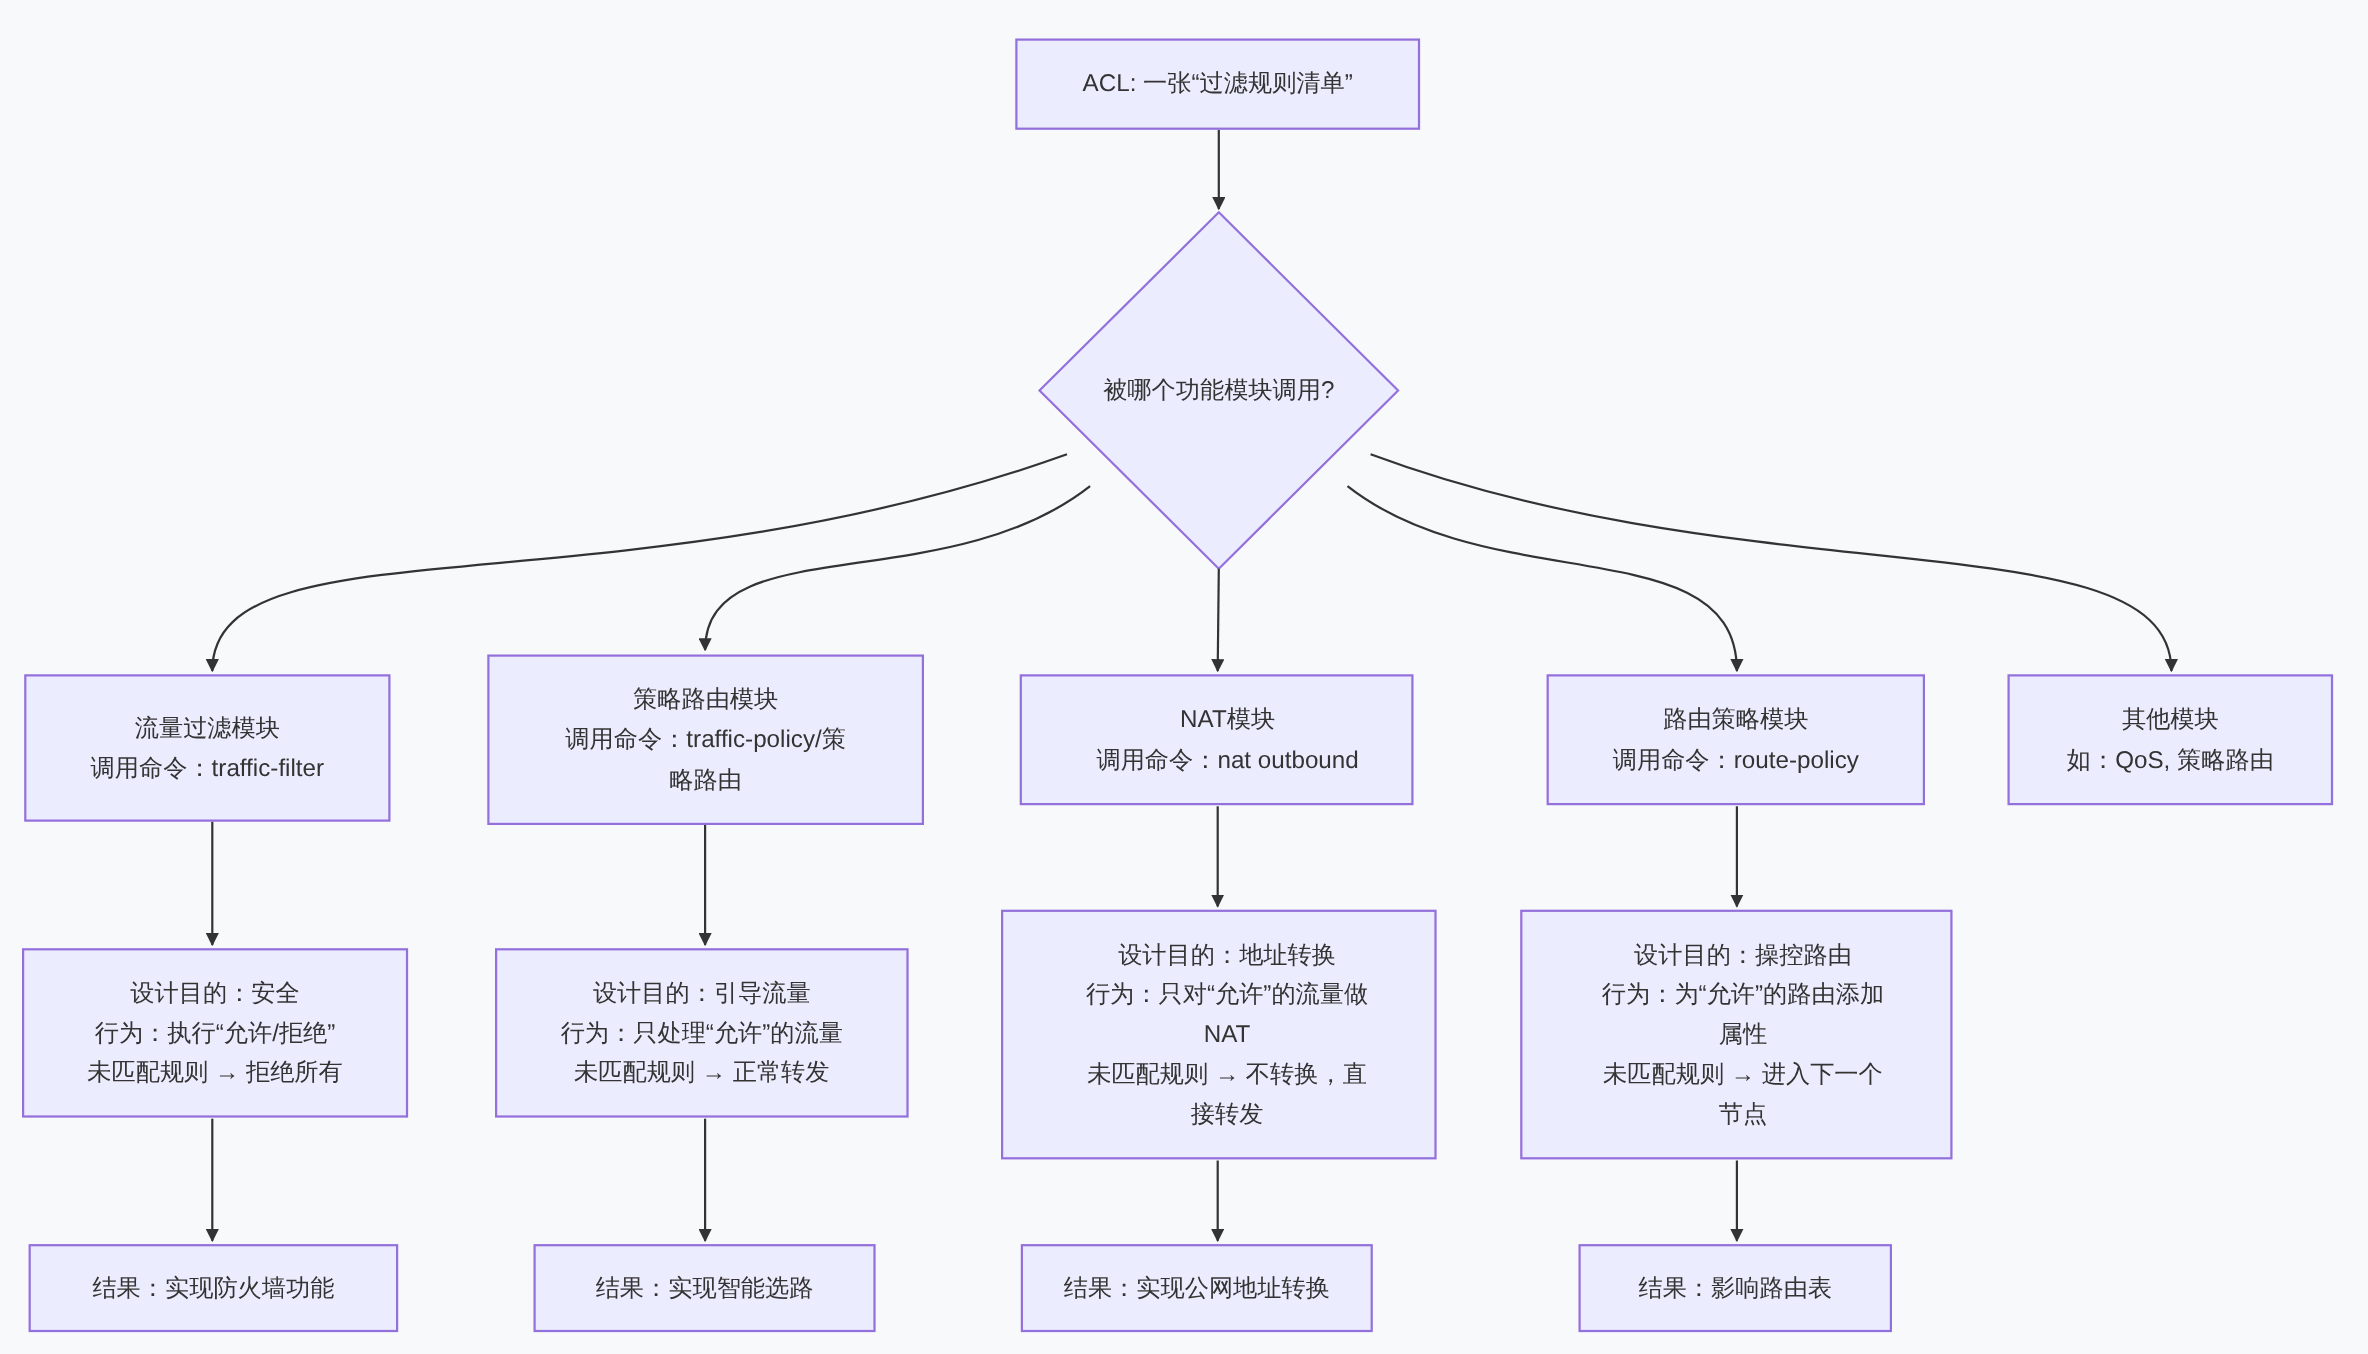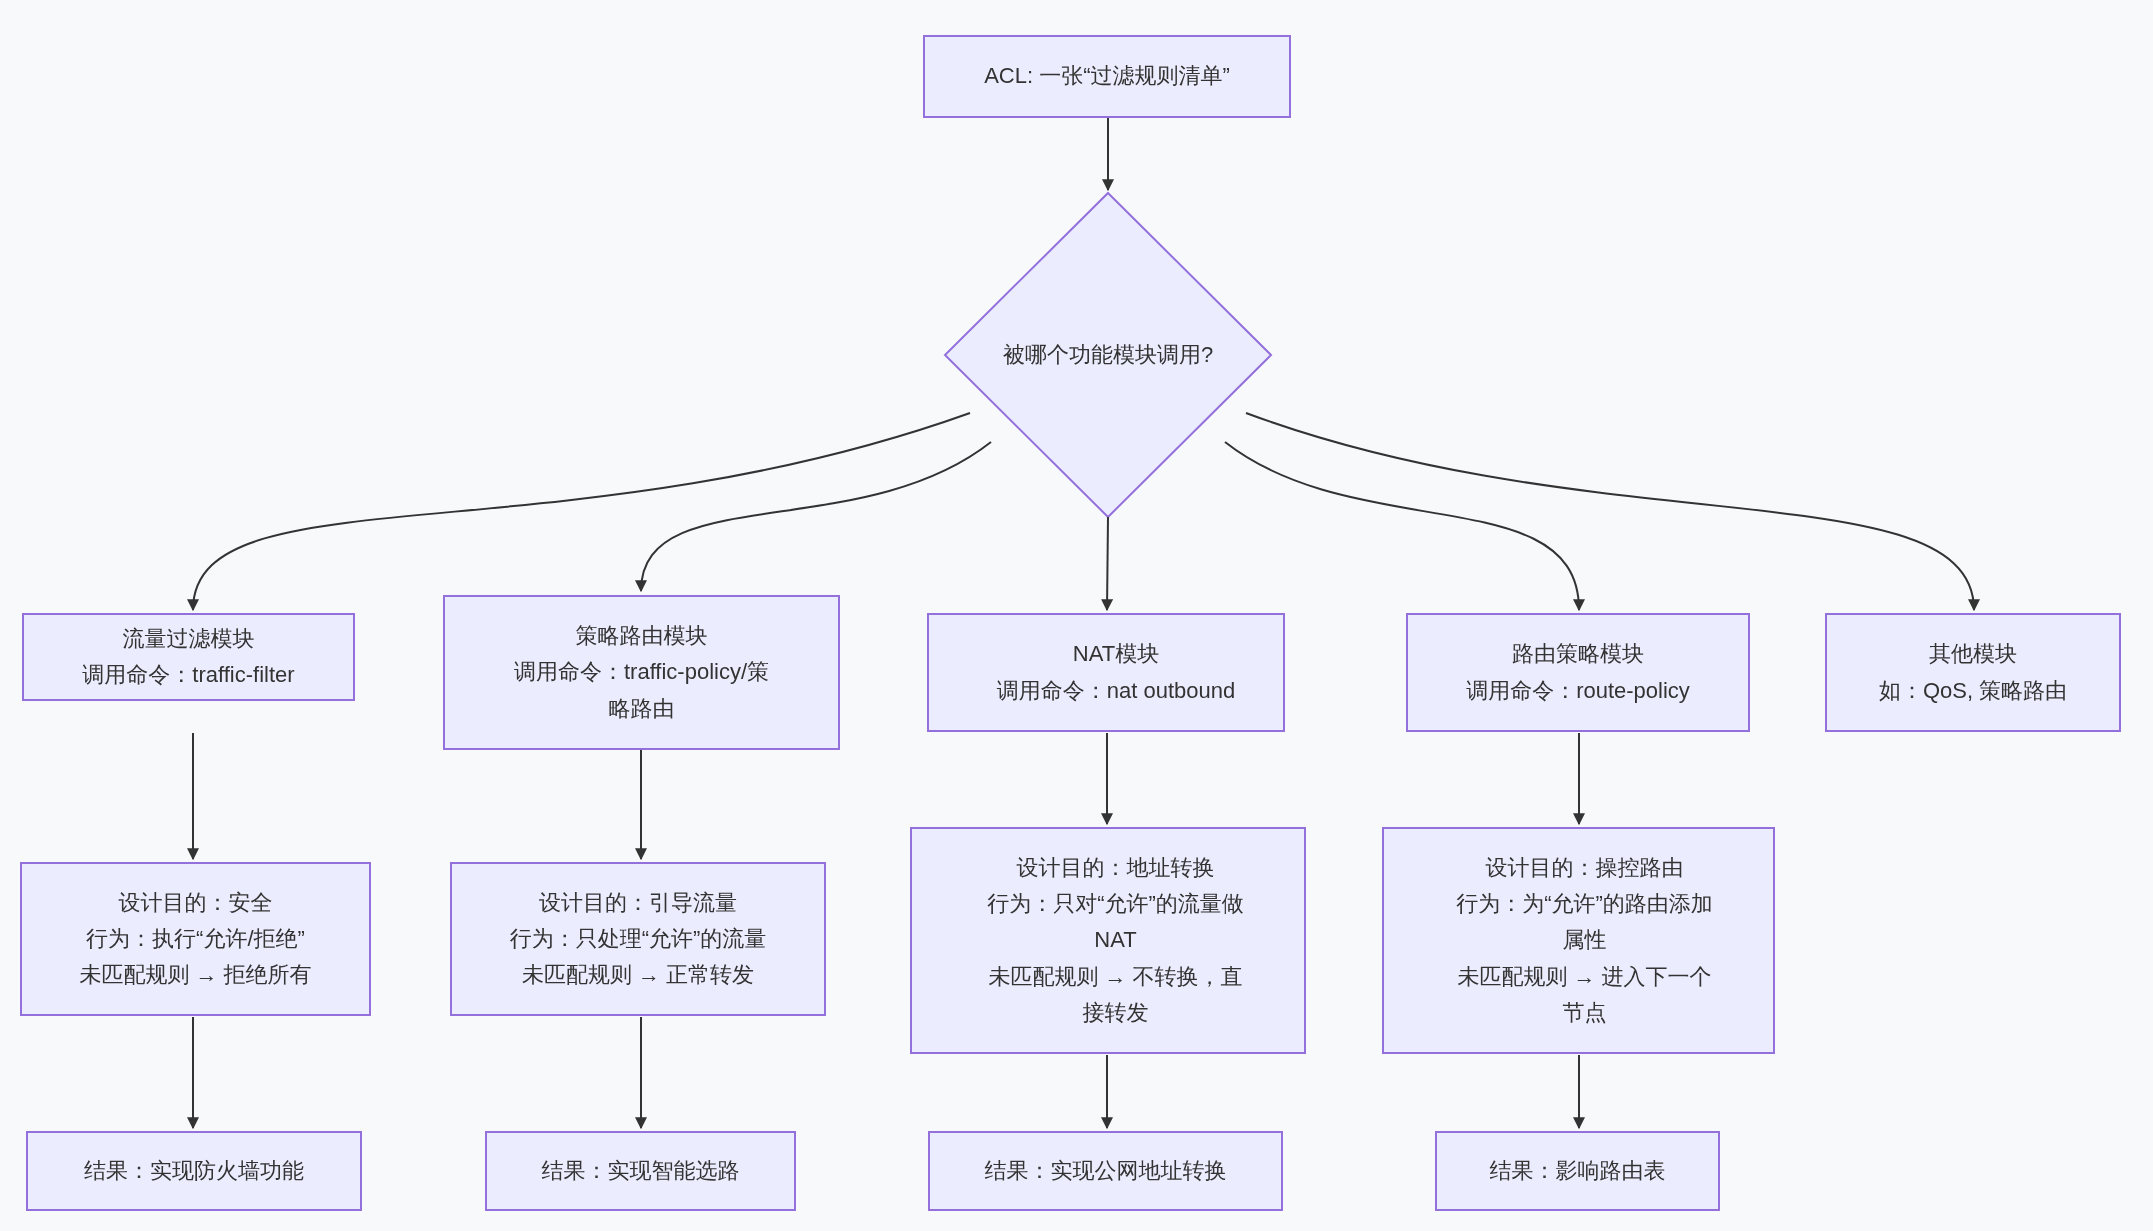--- a/index.html
+++ b/index.html
@@ -34,32 +34,32 @@
     line-height: 1.65;
   }
   .node span { white-space: pre-line; }
   .box {
     background: #ececff;
     border: 2px solid #9370db;
   }
   
   .n-root     { left: 923px;  top: 35px;   width: 368px; height: 83px;  }
   .n-decision { left: 948px;  top: 325px;  width: 320px; height: 60px;  }
-  .n-b1       { left: 22px;   top: 613px;  width: 333px; height: 88px; }
+  .n-b1       { left: 22px;   top: 613px;  width: 333px; height: 134px; }
   .n-b2       { left: 443px;  top: 595px;  width: 397px; height: 155px; }
   .n-b3       { left: 927px;  top: 613px;  width: 358px; height: 119px; padding-left: 20px; }
   .n-b4       { left: 1406px; top: 613px;  width: 344px; height: 119px; }
   .n-b5       { left: 1825px; top: 613px;  width: 296px; height: 119px; }
   .n-d1       { left: 20px;   top: 862px;  width: 351px; height: 154px; }
   .n-d2       { left: 450px;  top: 862px;  width: 376px; height: 154px; }
   .n-d3       { left: 910px;  top: 827px;  width: 396px; height: 227px; padding-left: 15px; }
   .n-d4       { left: 1382px; top: 827px;  width: 393px; height: 227px; padding-left: 12px; }
   .n-r1       { left: 26px;   top: 1131px; width: 336px; height: 80px;  }
   .n-r2       { left: 485px;  top: 1131px; width: 311px; height: 80px;  }
-  .n-r3       { left: 928px;  top: 1131px; width: 355px; height: 80px; align-items: center;  }
+  .n-r3       { left: 928px;  top: 1131px; width: 320px; height: 80px; align-items: center;  }
   .n-r4       { left: 1435px; top: 1131px; width: 285px; height: 80px;  }
 </style>
 </head>
 <body>
 
 <div class="canvas">
 
   <svg class="edge-layer" viewBox="0 0 2153 1231" xmlns="http://www.w3.org/2000/svg">
     <defs>
       <marker id="arrow" viewBox="0 0 10 10" refX="9" refY="5" markerWidth="6" markerHeight="6" orient="auto-start-reverse">

